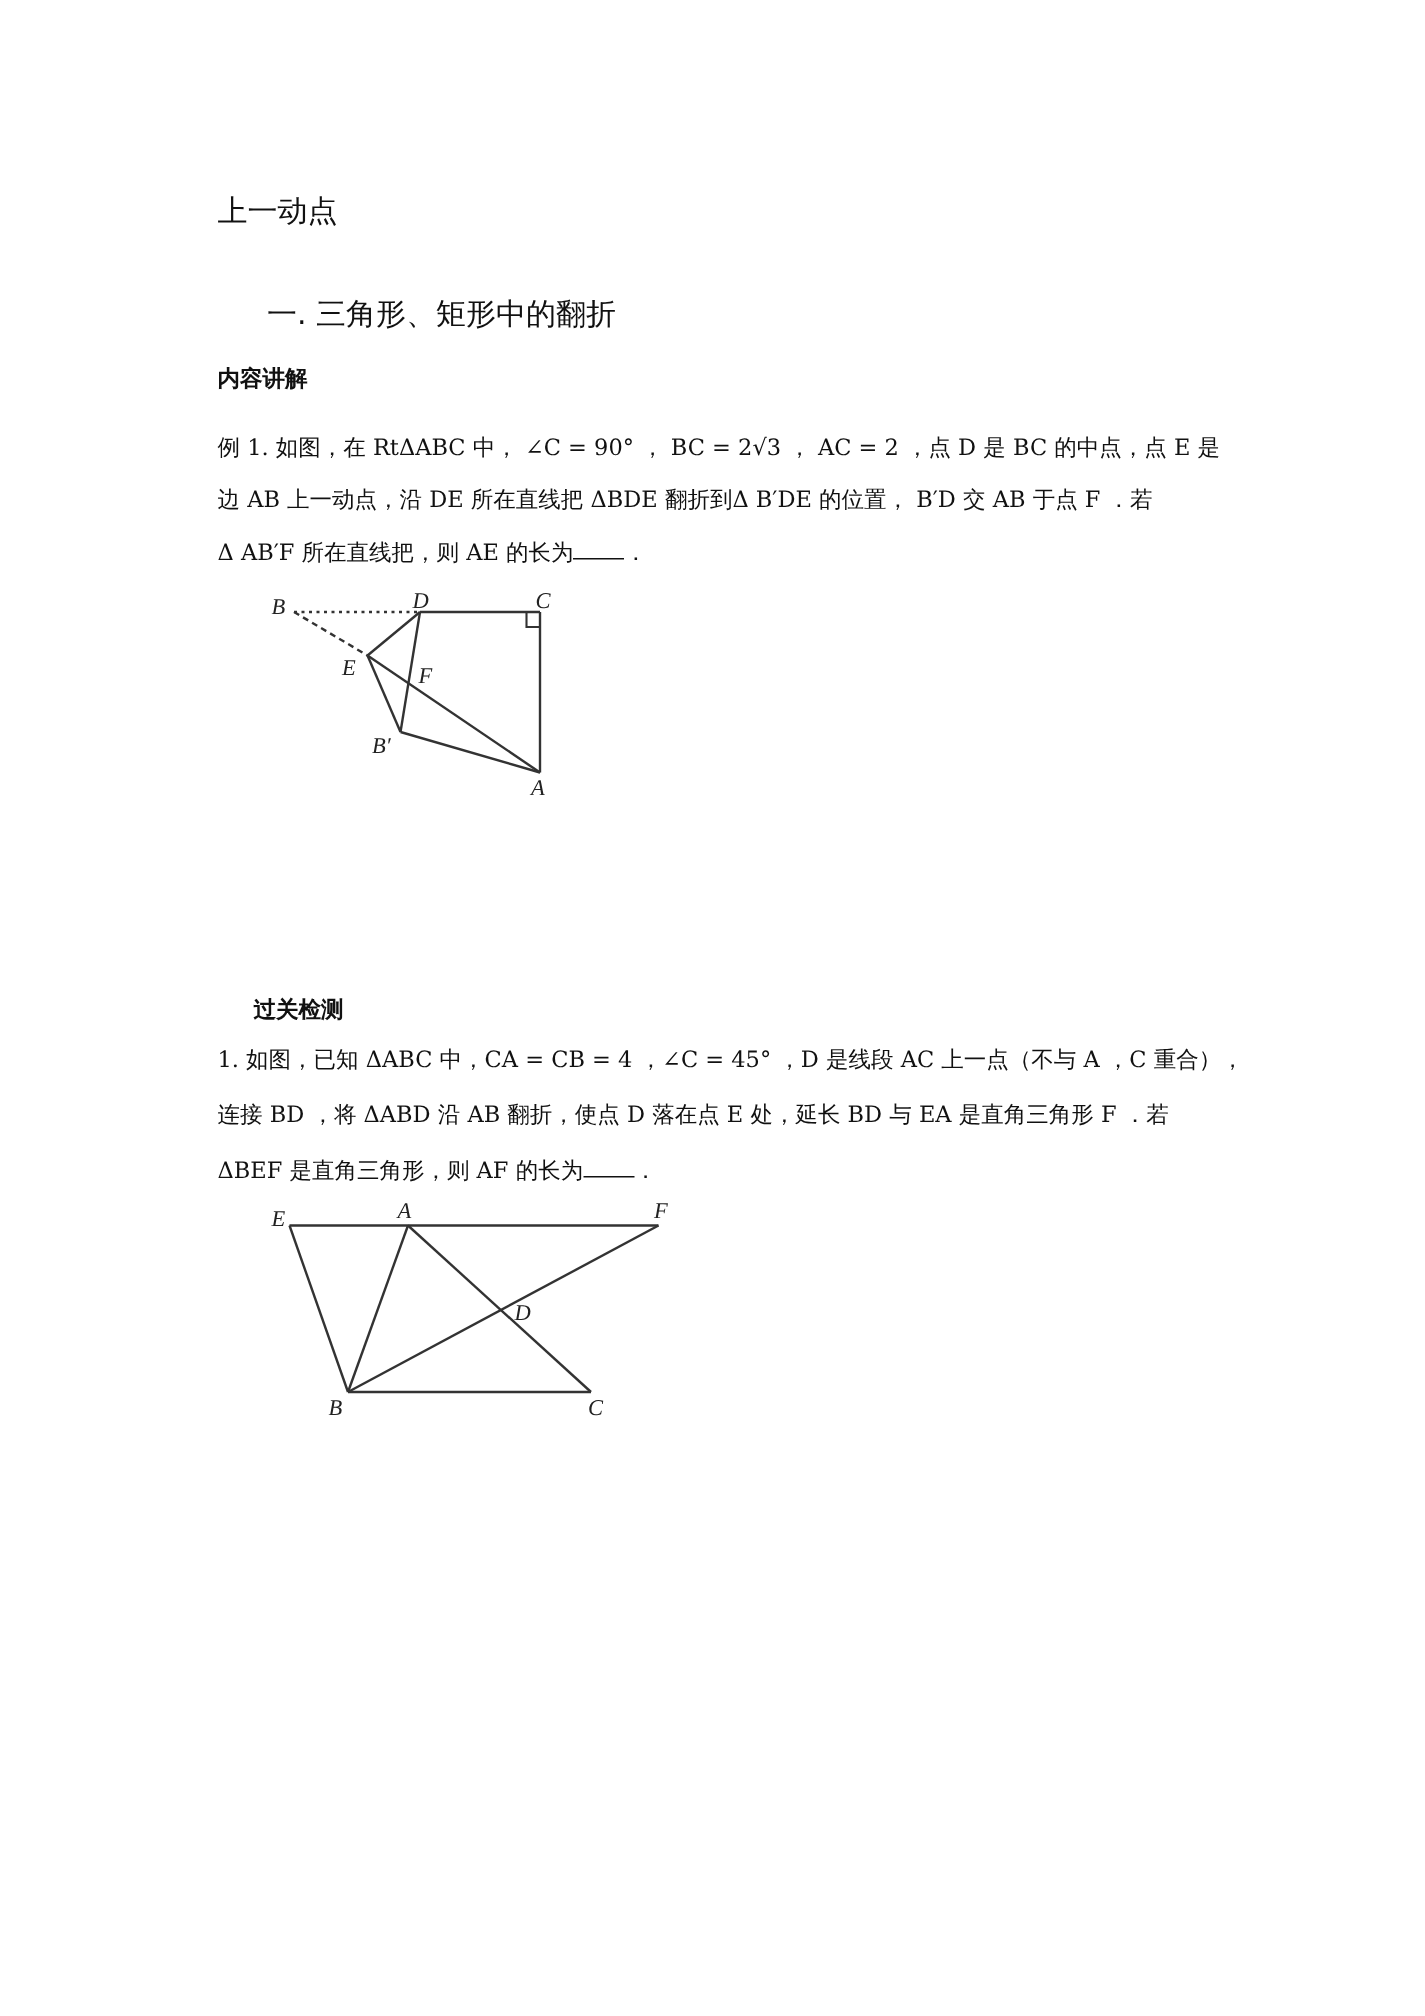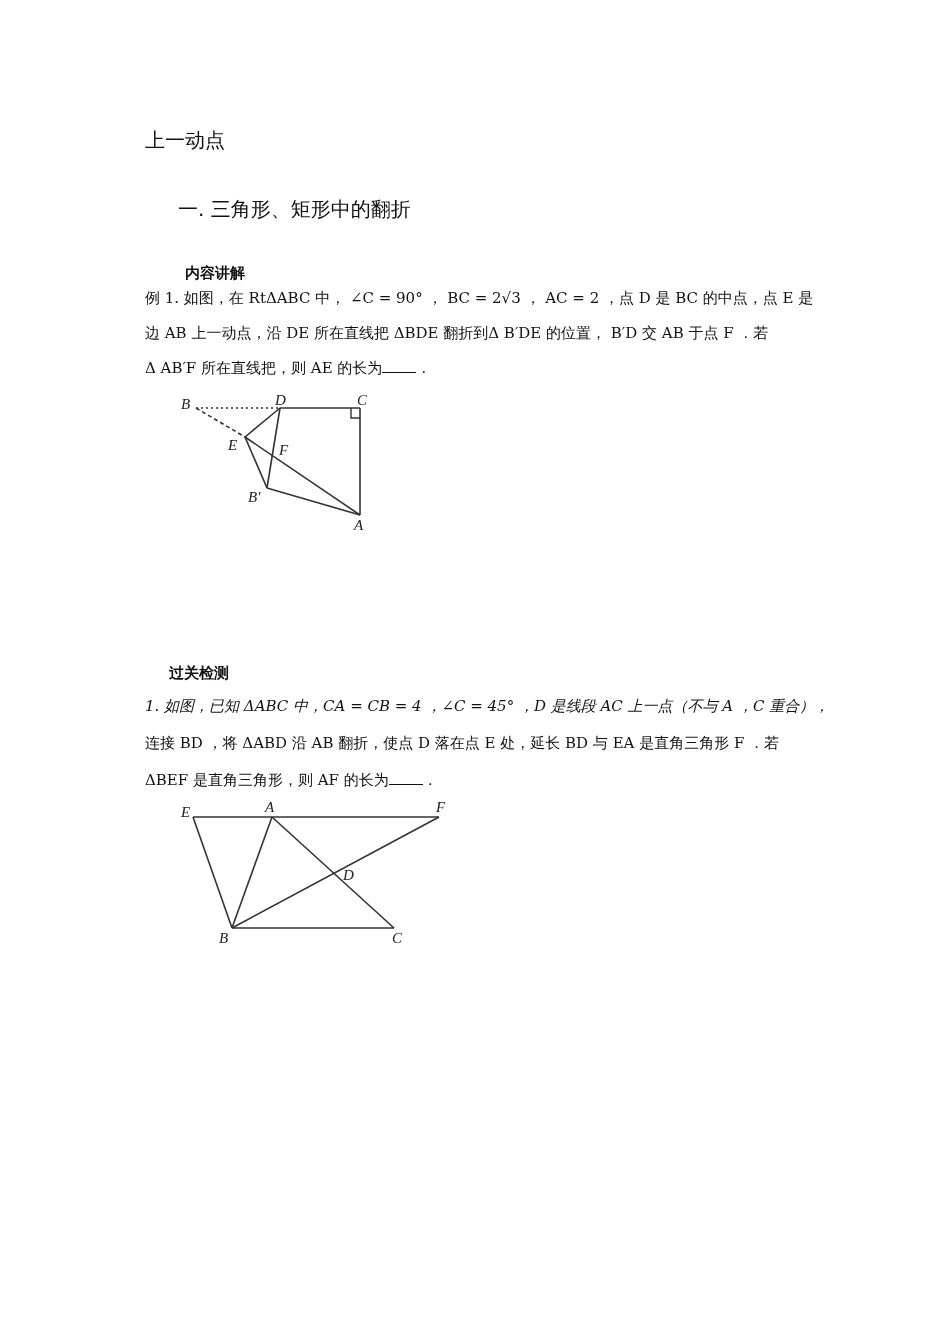--- a/index.html
+++ b/index.html
@@ -1,21 +1,21 @@
 <!DOCTYPE html>
 <html><head>
 <meta charset="utf-8">
 <style>
   html, body { margin:0; padding:0; background:#ffffff; }
   body { width:950px; height:1344px; position:relative; overflow:hidden;
          font-family:"DejaVu Serif","Liberation Serif",serif; color:#111; }
   .abs { position:absolute; white-space:nowrap; }
   .h-lesson { left:145px; top:127px; font-family:"DejaVu Sans","Liberation Sans",sans-serif; font-size:20px; }
   .h-section { left:145px; top:196px; font-family:"DejaVu Sans","Liberation Sans",sans-serif; font-size:20px;margin-left:33px; }
-  .h-sub { left:145px; top:264px; font-family:"DejaVu Sans","Liberation Sans",sans-serif; font-size:15px; font-weight:bold;margin-left:40px; }
+  .h-sub { left:145px; top:243px; font-family:"DejaVu Sans","Liberation Sans",sans-serif; font-size:15px; font-weight:bold; }
   .h-sub2 { left:145px; top:664px; font-family:"DejaVu Sans","Liberation Sans",sans-serif; font-size:15px; font-weight:bold;margin-left:24px; }
   .para { left:145px; font-size:15px; line-height:20px; }
   .blank { display:inline-block; width:34px; border-bottom:1px solid #111; height:14px; vertical-align:baseline; }
   svg { position:absolute; left:0; top:0; }
   svg text { font-family:"Liberation Serif","DejaVu Serif",serif; font-style:italic; font-size:15px; fill:#222; }
 </style>
 </head>
 <body>
 
 <div class="abs h-lesson">上一动点</div>
@@ -59,17 +59,17 @@
   </g>
   <text x="181" y="817">E</text>
   <text x="265" y="812">A</text>
   <text x="436" y="812">F</text>
   <text x="343" y="880">D</text>
   <text x="219" y="943">B</text>
   <text x="392" y="943">C</text>
 </svg>
 
 <div class="abs h-sub2">过关检测</div>
-<div class="abs para" style="top:696px;font-style:italic;">1. 如图，已知 ΔABC 中，CA = CB = 4 ，∠C = 45° ，D 是线段 AC 上一点（不与 A ，C 重合），</div>
+<div class="abs para" style="top:696px;">1. 如图，已知 ΔABC 中，CA = CB = 4 ，∠C = 45° ，D 是线段 AC 上一点（不与 A ，C 重合），</div>
 <div class="abs para" style="top:733px;">连接 BD ，将 ΔABD 沿 AB 翻折，使点 D 落在点 E 处，延长 BD 与 EA 是直角三角形 F ．若</div>
 <div class="abs para" style="top:770px;text-align:center;">
   <span>ΔBEF 是直角三角形，则 AF 的长为</span><span class="blank"></span><span>．</span>
 </div>
 
 </body></html>

